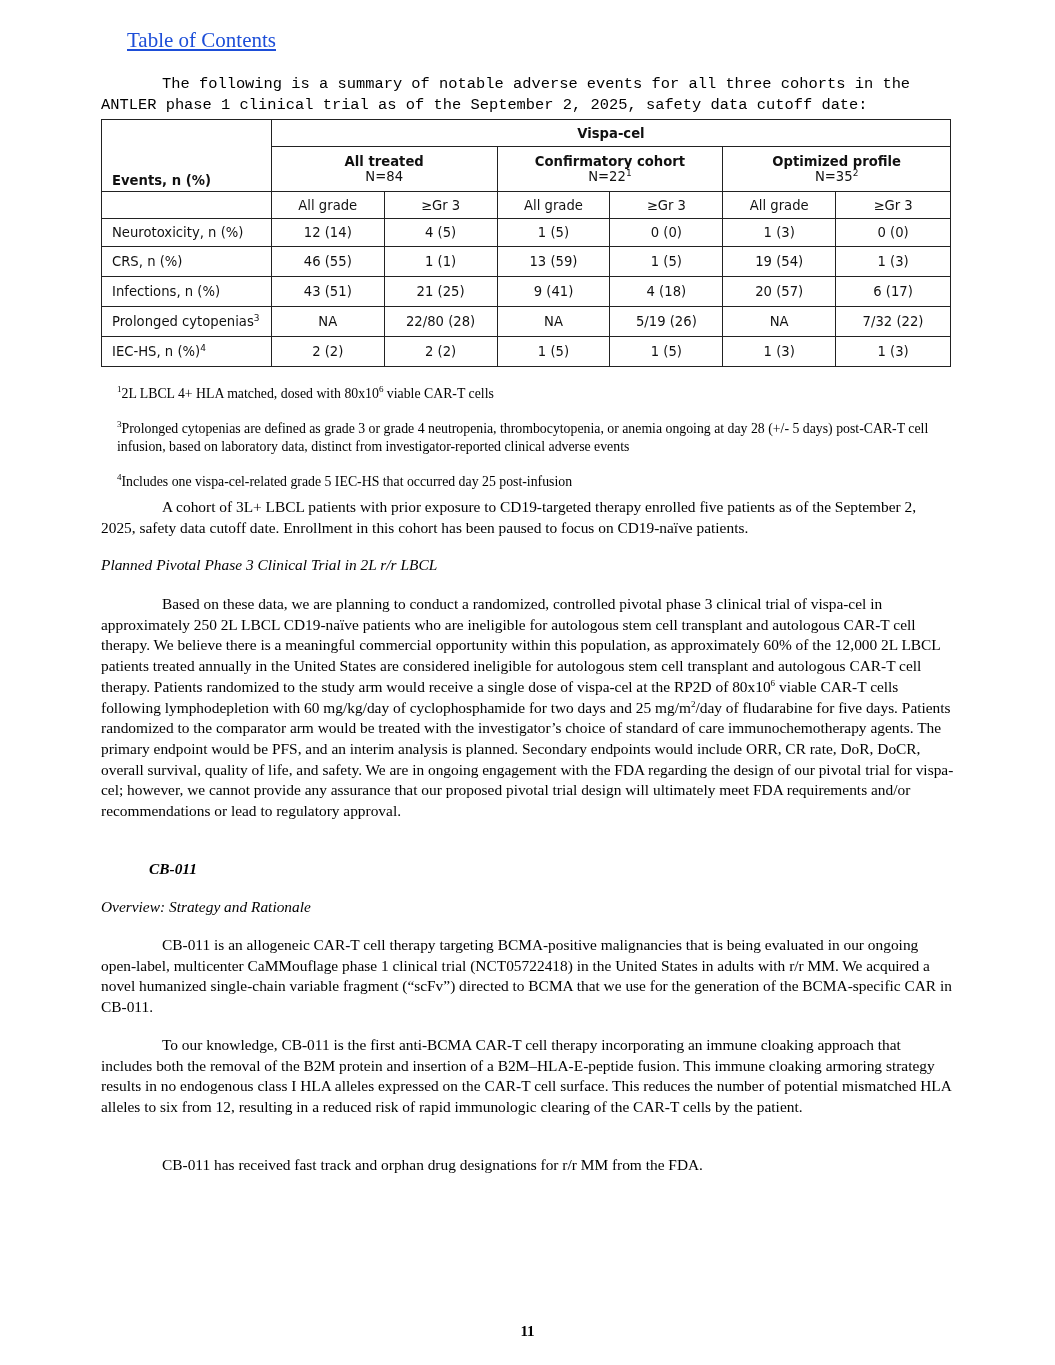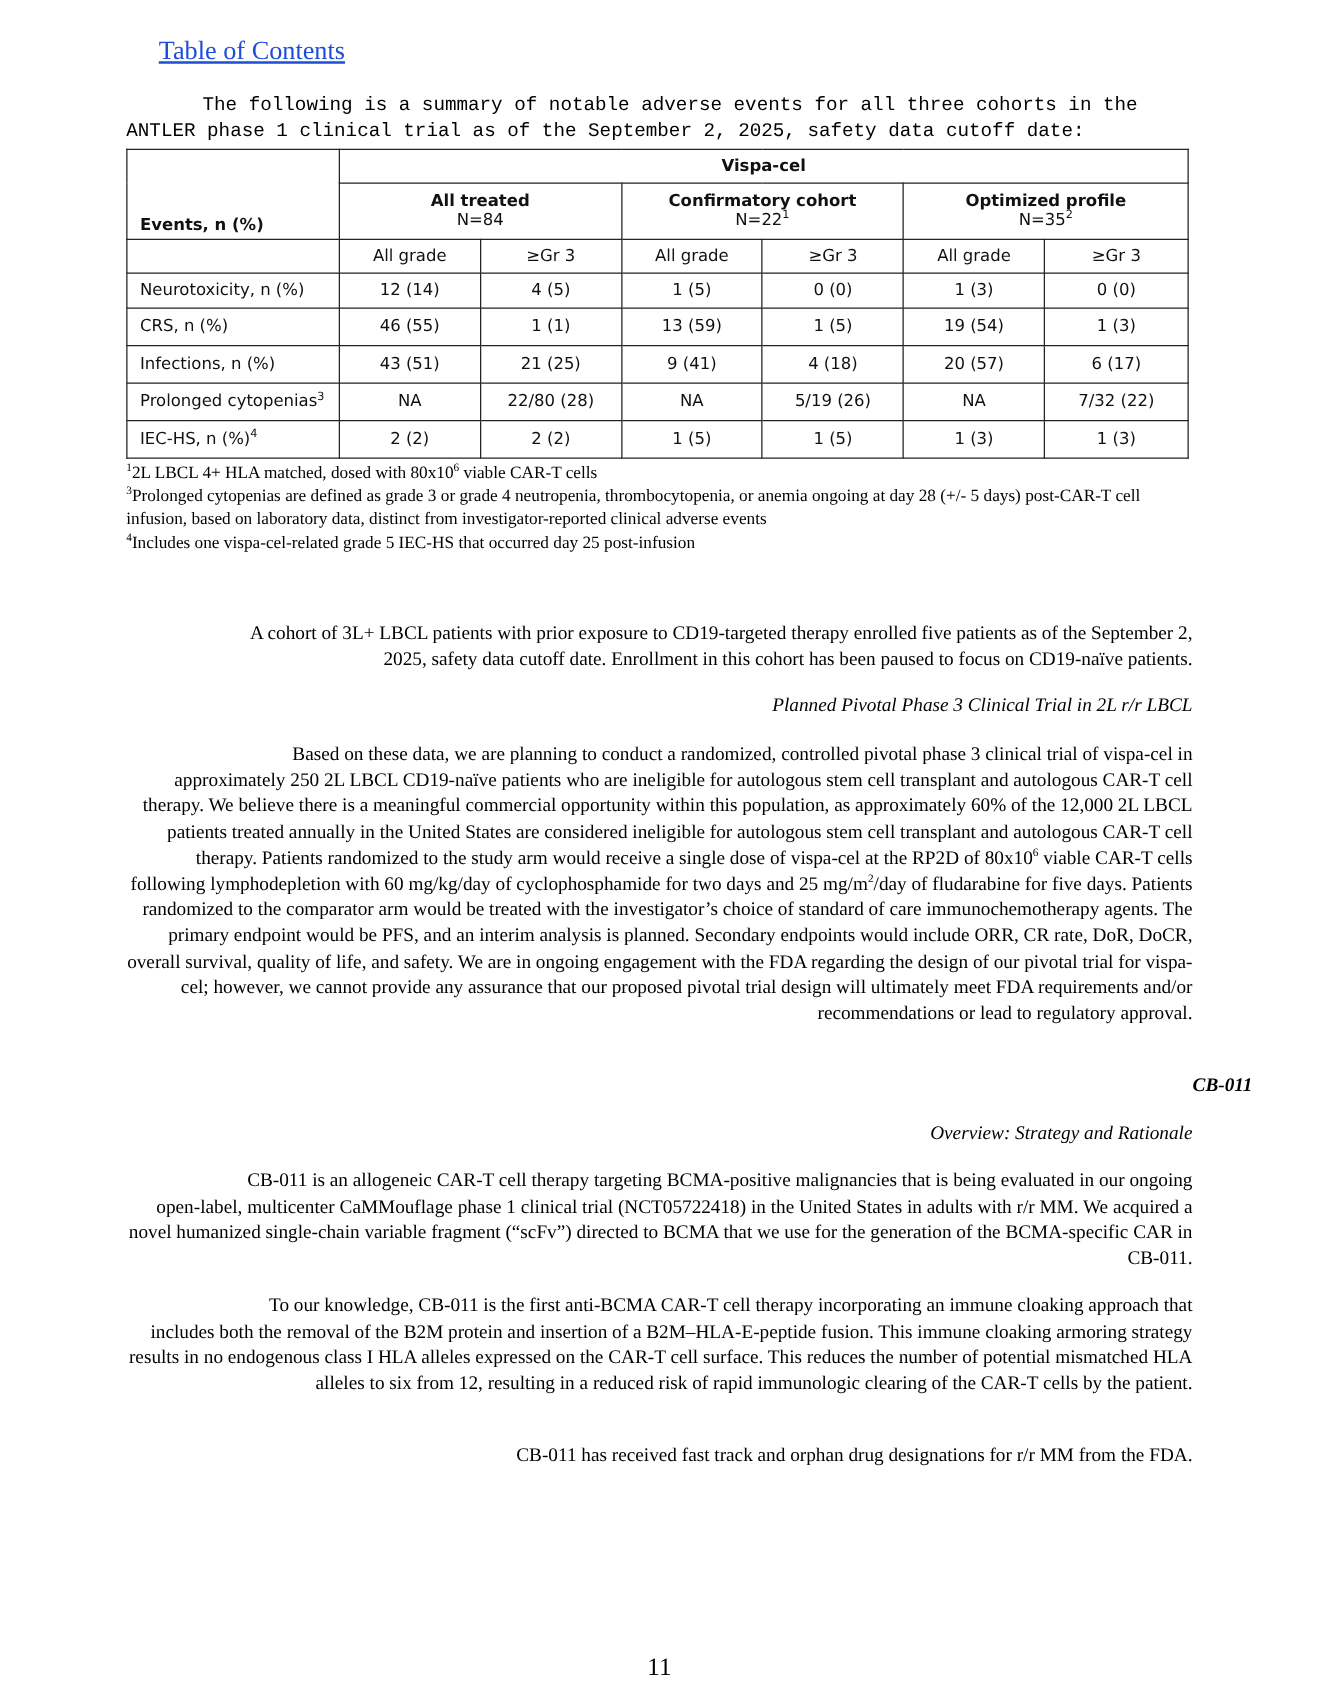--- a/index.html
+++ b/index.html
@@ -23,26 +23,26 @@
     table.ae td.rowlabel { text-align: left; padding-left: 10px; }
     table.ae td.events-h { text-align: left; vertical-align: bottom; padding: 0 0 3px 10px; font-weight: bold; }
     .bold { font-weight: bold; text-align: center; }
     sup { font-size: 9px; vertical-align: super; line-height: 0; }
     .h-vispa td { height: 26px; }
     .h-cohort td { height: 44px; }
     .h-grade td { height: 26px; }
     .r-data td { height: 27px; }
     .r-data.tall td { height: 29px; }
     .footnotes { position: absolute; top: 369px; left: 0; width: 853px; font-size: 13.8px; line-height: 18.6px; }
-    .footnotes div { margin: 0; }
+    .footnotes div { margin: 16px; }
     .fn-sup { font-size: 9px; vertical-align: super; line-height: 0; }
-    .block { position: absolute; left: 0; width: 853px; text-align: right; }
+    .block { position: absolute; left: 0; width: 853px; }
     .ital { font-style: italic; line-height: 20.7px; }
     .bolditalic { font-weight: bold; font-style: italic; line-height: 20.7px; margin-left: 48px; }
-    .page-num { position: absolute; top: 1323px; left: 0; width: 853px; text-align: center; font-size: 20px; }
+    .page-num { position: absolute; top: 1323px; left: 0; width: 853px; text-align: center; font-size: 15px; font-weight: bold; }
   </style>
 </head>
 <body>
 
 <div class="page">
 
   <a class="toc-link">Table of Contents</a>
 
   <p class="para intro">The following is a summary of notable adverse events for all three cohorts in the ANTLER phase 1 clinical trial as of the September 2, 2025, safety data cutoff date:</p>
 

